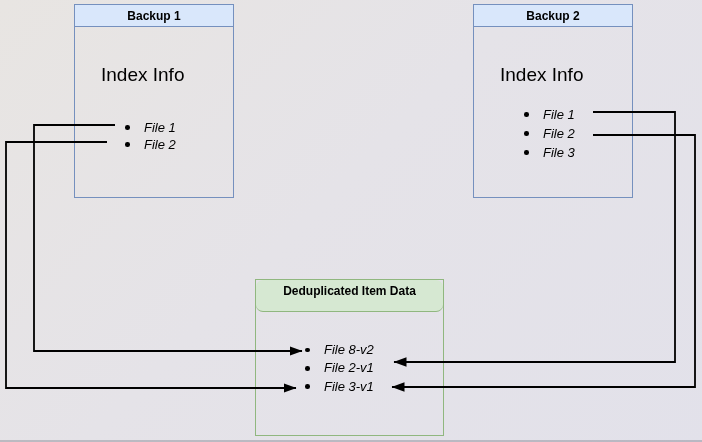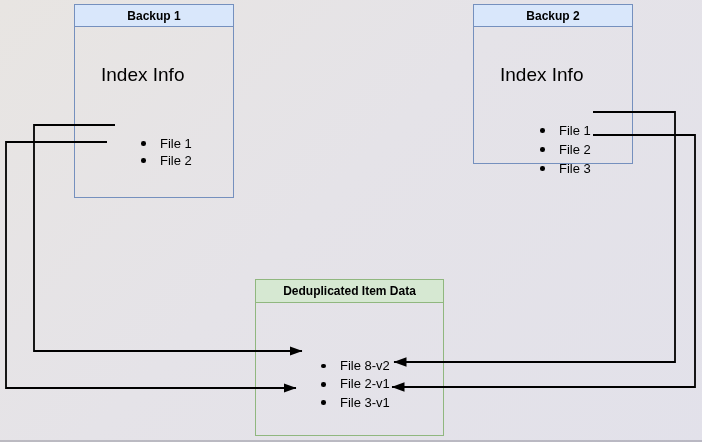--- a/index.html
+++ b/index.html
@@ -26,53 +26,54 @@
   .node-header {
     box-sizing: border-box;
     width: 100%;
     text-align: center;
     font-weight: bold;
     font-size: 12px;
     color: #000000;
     border-bottom: 1.6px solid;
   }
   .blue  .node-header { background: #d9e7fb; border-color: #7590be; height: 22px; line-height: 22px; }
-  .green .node-header { background: #d6e8d2; border-color: #90b77f; height: 23px; line-height: 23px; }
+  .green .node-header { background: #d6e8d2; border-color: #90b77f; height: 32px; line-height: 23px; border-radius: 7px; }
   .subtitle {
     position: absolute;
     font-size: 19px;
     color: #000000;
     white-space: nowrap;
   }
   ul.filelist {
     position: absolute;
-    margin: 16px;
+    margin: 0;
     padding: 0;
     list-style: none;
+    font-style: italic;
   }
   ul.filelist li {
     position: relative;
     padding-left: 21px;
     font-size: 13px;
     color: #000000;
     white-space: nowrap;
   }
   ul.filelist li::before {
     content: "";
     position: absolute;
     left: 2px;
     top: 50%;
     margin-top: -2.3px;
     width: 4.6px;
     height: 4.6px;
     border-radius: 50%;
     background: #000000;
   }
   #backup1-box { left: 74px;  top: 4px;   width: 160px; height: 194px; }
-  #backup2-box { left: 473px; top: 4px;   width: 160px; height: 160px; }
+  #backup2-box { left: 473px; top: 4px;   width: 160px; height: 194px; }
   #dedup-box   { left: 255px; top: 279px; width: 189px; height: 157px; }
 
   #backup1-box .subtitle { left: 26px; top: 59px; }
   #backup2-box .subtitle { left: 26px; top: 59px; }
 
   #backup1-list { left: 48px; top: 114px; }
   #backup1-list li { line-height: 17px; height: 17px; }
   #backup2-list { left: 48px; top: 100px; }
   #backup2-list li { line-height: 19px; height: 19px; }
   #dedup-list { left: 47px; top: 61px; }

